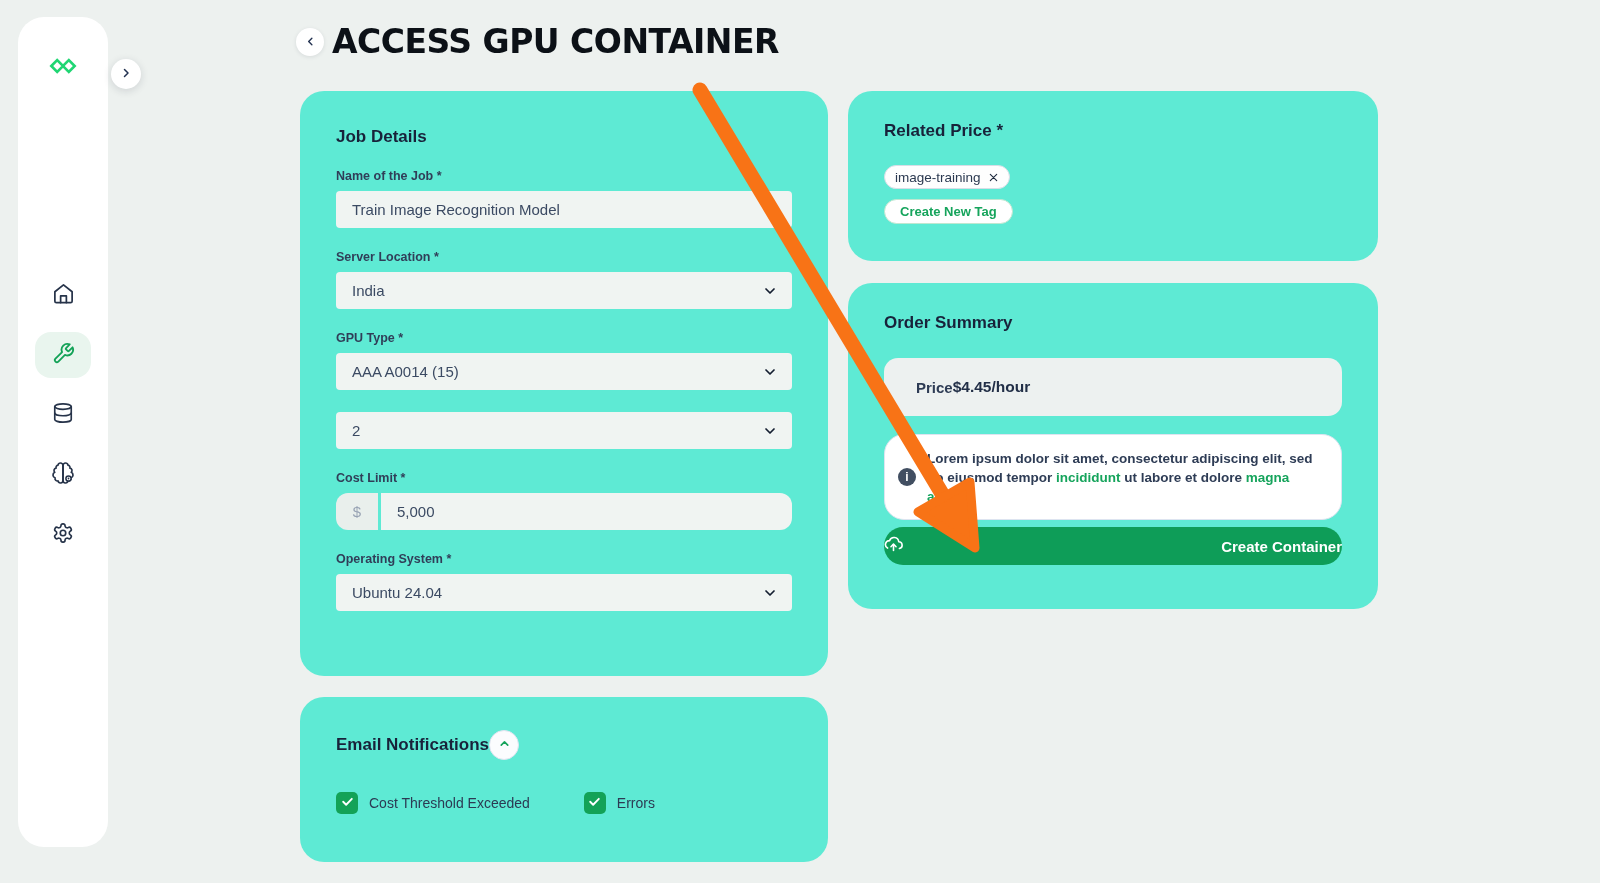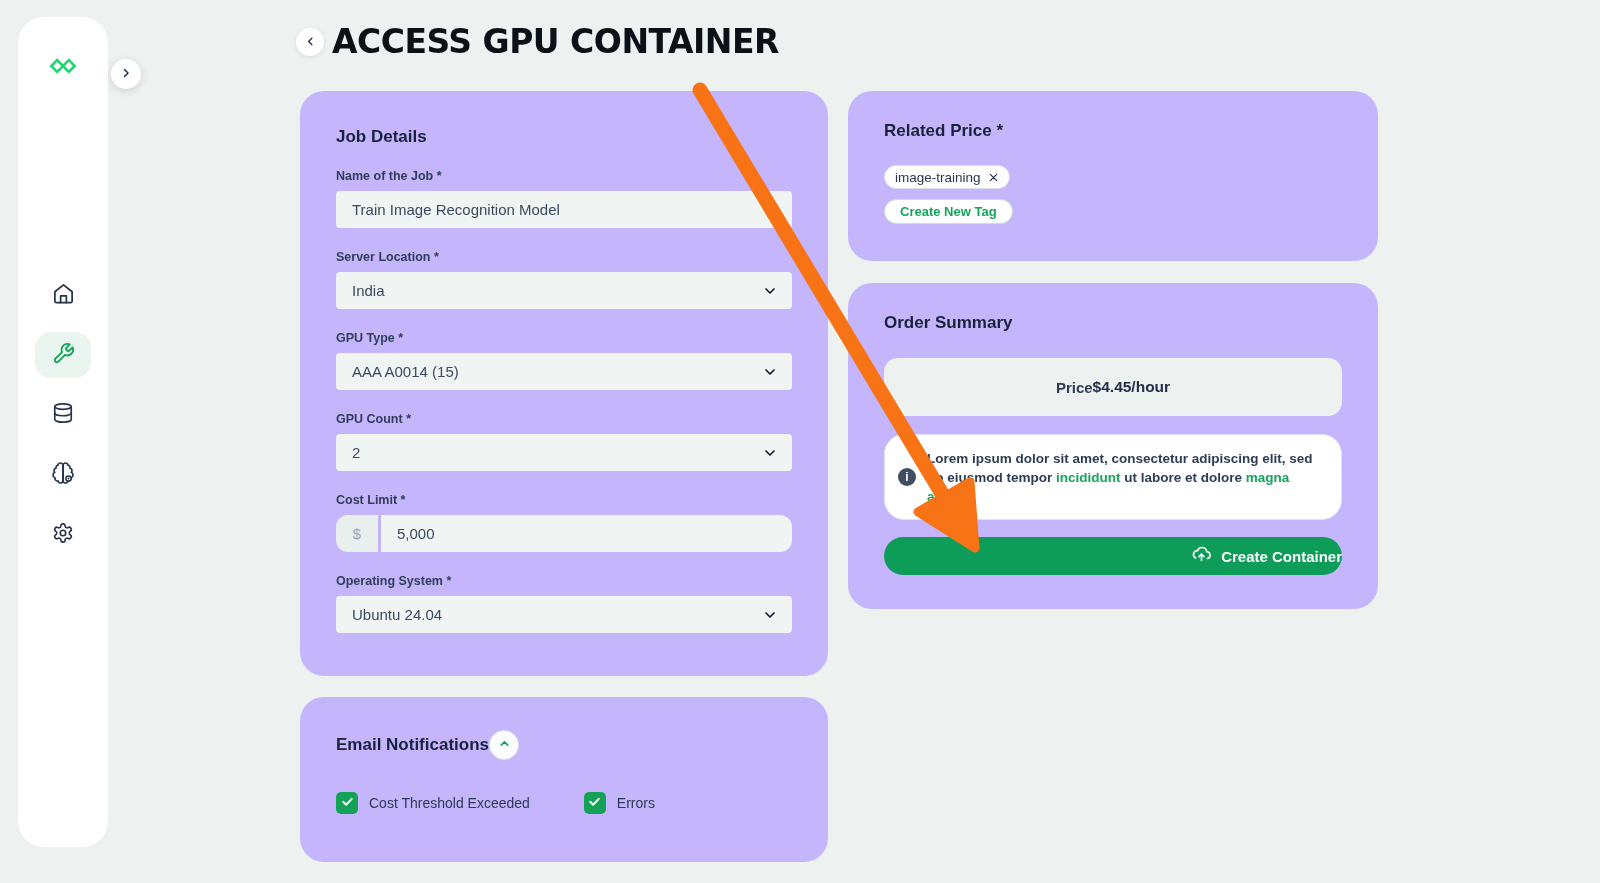--- a/index.html
+++ b/index.html
@@ -20,21 +20,21 @@
   .nav-item.active { background:#e9f5ee; }
 
   
   .back-btn { position:absolute; left:296px; top:28px; width:28px; height:28px; border-radius:50%;
               background:#ffffff; box-shadow:0 1px 4px rgba(20,30,50,.10);
               display:flex; align-items:center; justify-content:center; cursor:pointer; }
   .page-title { position:absolute; left:332px; top:22px; font-family:"DejaVu Sans", sans-serif;
                 font-size:33px; font-weight:800; letter-spacing:-0.5px; color:#0c1117; }
 
   
-  .card { position:absolute; background:#c4b5fd; border-radius:24px; }
+  .card { position:absolute; background:#5eead4; border-radius:24px; }
   .card-heading { font-size:17px; font-weight:700; color:#18223a; }
 
   .job-card { left:300px; top:91px; width:528px; height:585px; padding:36px 36px 0 36px; }
   .job-card .card-heading { margin-bottom:22px; }
   .flabel { font-size:12.5px; font-weight:700; color:#303e58; margin-bottom:8px; }
   .control { height:37px; background:#f0f4f2; border-radius:4px; display:flex; align-items:center;
              padding:0 16px; position:relative; margin-bottom:22px; cursor:pointer; }
   .cvalue { font-size:15px; color:#3b4a63; }
   .control .chev { position:absolute; right:14px; top:50%; transform:translateY(-50%); display:flex; }
   .cost-wrap { display:flex; margin-bottom:22px; }
@@ -59,32 +59,32 @@
   .tag-pill { display:inline-flex; align-items:center; margin-top:24px; height:24px; padding:0 10px;
               border:1px solid #d8dee6; border-radius:12px; background:#fefefe; }
   .tag-text { font-size:13.5px; color:#2b3950; }
   .tag-x { margin-left:7px; display:flex; cursor:pointer; }
   .create-tag-btn { display:inline-flex; align-items:center; margin-top:10px; height:25px; padding:0 15px;
                     border:1.5px solid #bfe7d0; border-radius:13px; background:#ffffff;
                     font-size:13px; font-weight:700; color:#16a45c; cursor:pointer; }
 
   .order-card { left:848px; top:283px; width:530px; height:326px; padding:30px 36px 0 36px; }
   .price-row { margin-top:25px; height:58px; background:#edf1f0; border-radius:14px;
-               display:flex; align-items:center; justify-content:center; padding:12px 32px; }
+               display:flex; align-items:center; justify-content:flex-start; padding:12px 32px; }
   .price-label { font-size:15px; font-weight:600; color:#2e3c55; }
   .price-value { font-size:15.5px; font-weight:700; color:#222f47; }
   .info-box { margin-top:18px; min-height:86px; border:1px solid #dde4f0; border-radius:20px;
               background:#ffffff; display:flex; align-items:center; padding:11px 14px 11px 13px; }
   .info-icon { flex:0 0 18px; width:18px; height:18px; border-radius:50%; background:#414e61; color:#ffffff;
                display:flex; align-items:center; justify-content:center;
                font-size:12px; font-weight:700; margin-right:11px; }
   .info-text { font-size:13.5px; font-weight:600; line-height:19px; color:#2e3c55; }
   .info-text .green { color:#16a45c; }
-  .create-btn { margin-top:17px; height:38px; border-radius:19px; background:#0e9d58; border:none; width:100%;
-                display:flex; align-items:center; justify-content:flex-end; cursor:pointer; }
+  .create-btn { margin-top:7px; height:38px; border-radius:19px; background:#0e9d58; border:none; width:100%;
+                display:flex; align-items:center; justify-content:space-between; cursor:pointer; }
   .create-btn-label { font-size:15px; font-weight:700; color:#ffffff; margin-left:10px; }
 
   
   .arrow-overlay { position:absolute; left:0; top:0; z-index:60; pointer-events:none; }
 </style>
 </head>
 <body>
 
 <div class="stage">
 
@@ -186,21 +186,20 @@
         <span class="cvalue">AAA A0014 (15)</span>
         <span class="chev">
           <svg width="16" height="16" viewBox="0 0 24 24" fill="none">
               <path d="m6 9 6 6 6-6" stroke="#141e30" stroke-width="2.6" stroke-linecap="round" stroke-linejoin="round"></path>
             </svg>
         </span>
       </div>
     </div>
 
     <div class="fgroup">
-      <div class="flabel">GPU Count *</div>
       <div class="control">
         <span class="cvalue">2</span>
         <span class="chev">
           <svg width="16" height="16" viewBox="0 0 24 24" fill="none">
               <path d="m6 9 6 6 6-6" stroke="#141e30" stroke-width="2.6" stroke-linecap="round" stroke-linejoin="round"></path>
             </svg>
         </span>
       </div>
     </div>
 

